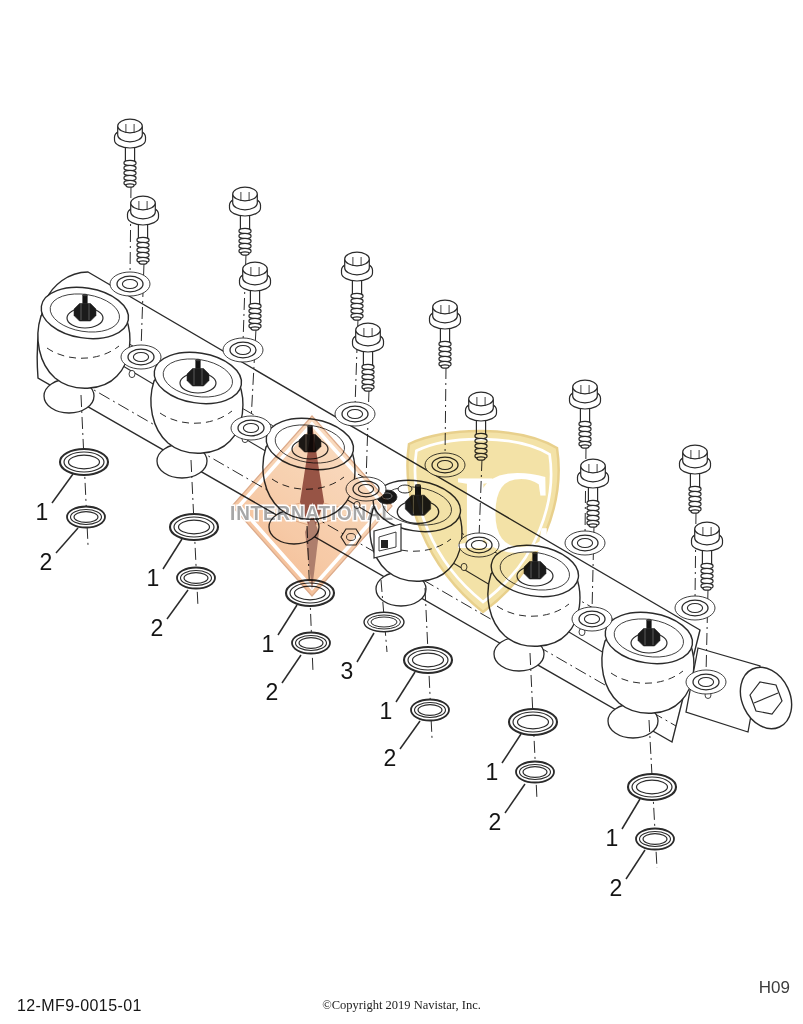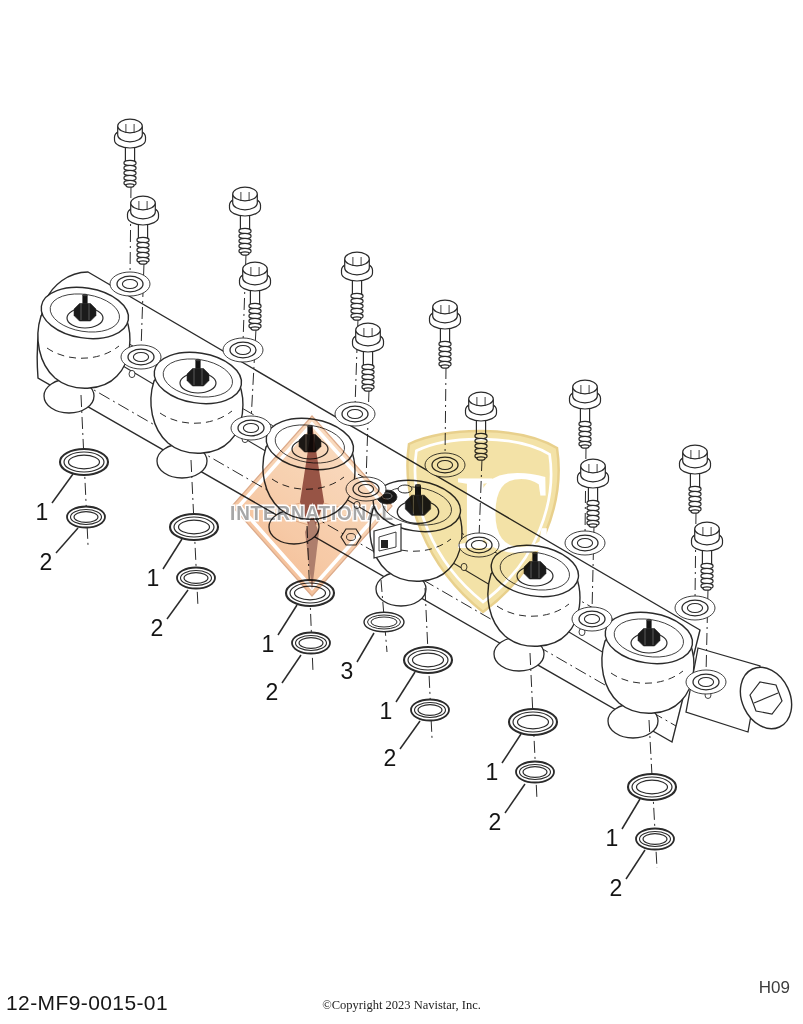--- a/index.html
+++ b/index.html
@@ -3,21 +3,21 @@
 <meta charset="utf-8">
 <style>
   html,body{margin:0;padding:0;}
   body{
     width:803px;height:1024px;background:#ffffff;position:relative;overflow:hidden;
     font-family:"Liberation Sans",sans-serif;
   }
   svg{position:absolute;left:0;top:0;}
   .lineart{stroke:#2b2b2b;}
   .footer-left{
-    position:absolute;left:6px;bottom:9px;font-size:21px;color:#161616;
+    position:absolute;left:17px;bottom:9px;font-size:16px;color:#161616;
     letter-spacing:0.4px;font-family:"Liberation Sans",sans-serif;
   }
   .footer-center{
     position:absolute;left:0;right:0;bottom:11px;text-align:center;font-size:12.5px;
     color:#1d1d1d;font-family:"Liberation Serif",serif;
   }
   .footer-right{
     position:absolute;right:13px;bottom:26px;font-size:17px;color:#3e3e3e;
     font-family:"Liberation Sans",sans-serif;
   }
@@ -262,14 +262,14 @@
       <polygon points="0,-90 80,0 0,90 -80,0" fill="none" stroke="#ffffff" stroke-width="4" transform="scale(0.91)"></polygon>
       <polygon points="46,6 0,20 -46,6 0,-6" fill="#f7d3b2" stroke="#dd9f74" stroke-width="1"></polygon>
       <polygon points="0,-82 12,-4 0,30 -12,-4" fill="#8c4130"></polygon>
       <polygon points="0,10 7,26 0,84 -7,26" fill="#a5705c"></polygon>
       <text class="brandtext" x="0" y="14" text-anchor="middle" textLength="164" lengthAdjust="spacingAndGlyphs">INTERNATIONAL</text>
     </g>
   </g>
 </svg>
 
 <div class="footer-left">12-MF9-0015-01</div>
-<div class="footer-center">©Copyright 2023 Navistar, Inc.</div>
+<div class="footer-center">©Copyright 2019 Navistar, Inc.</div>
 <div class="footer-right">H09</div>
 
 </body></html>

